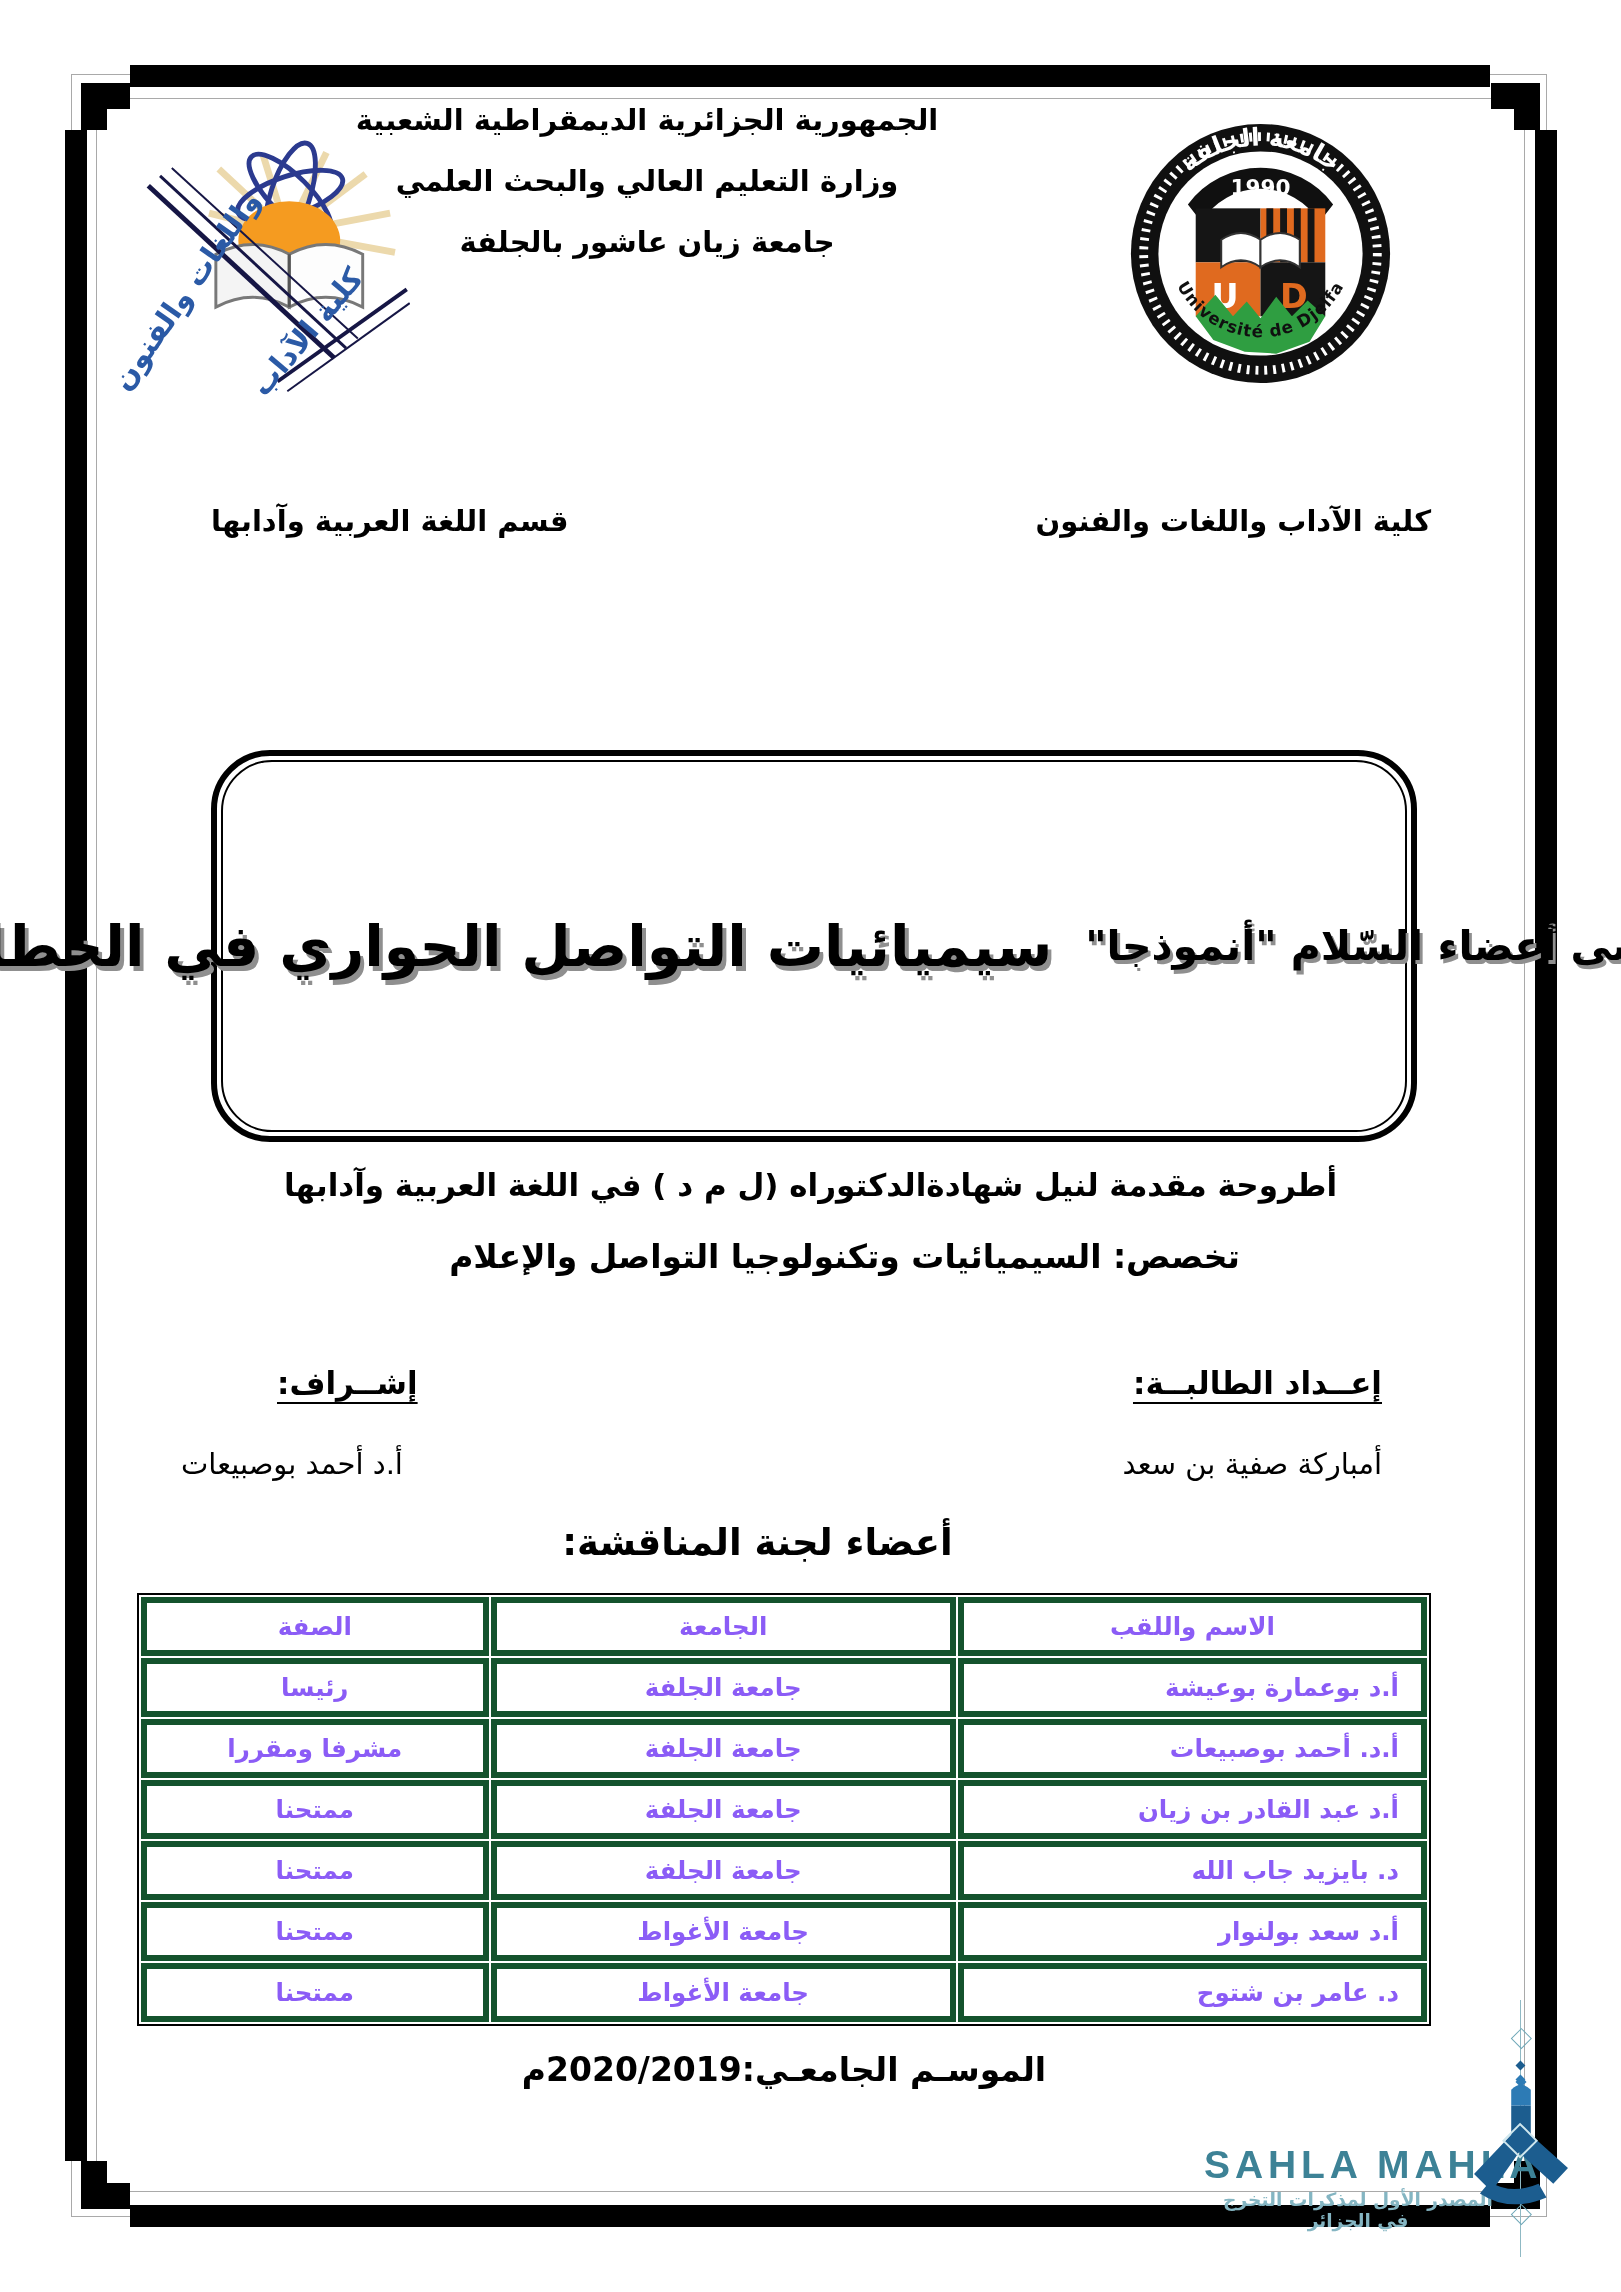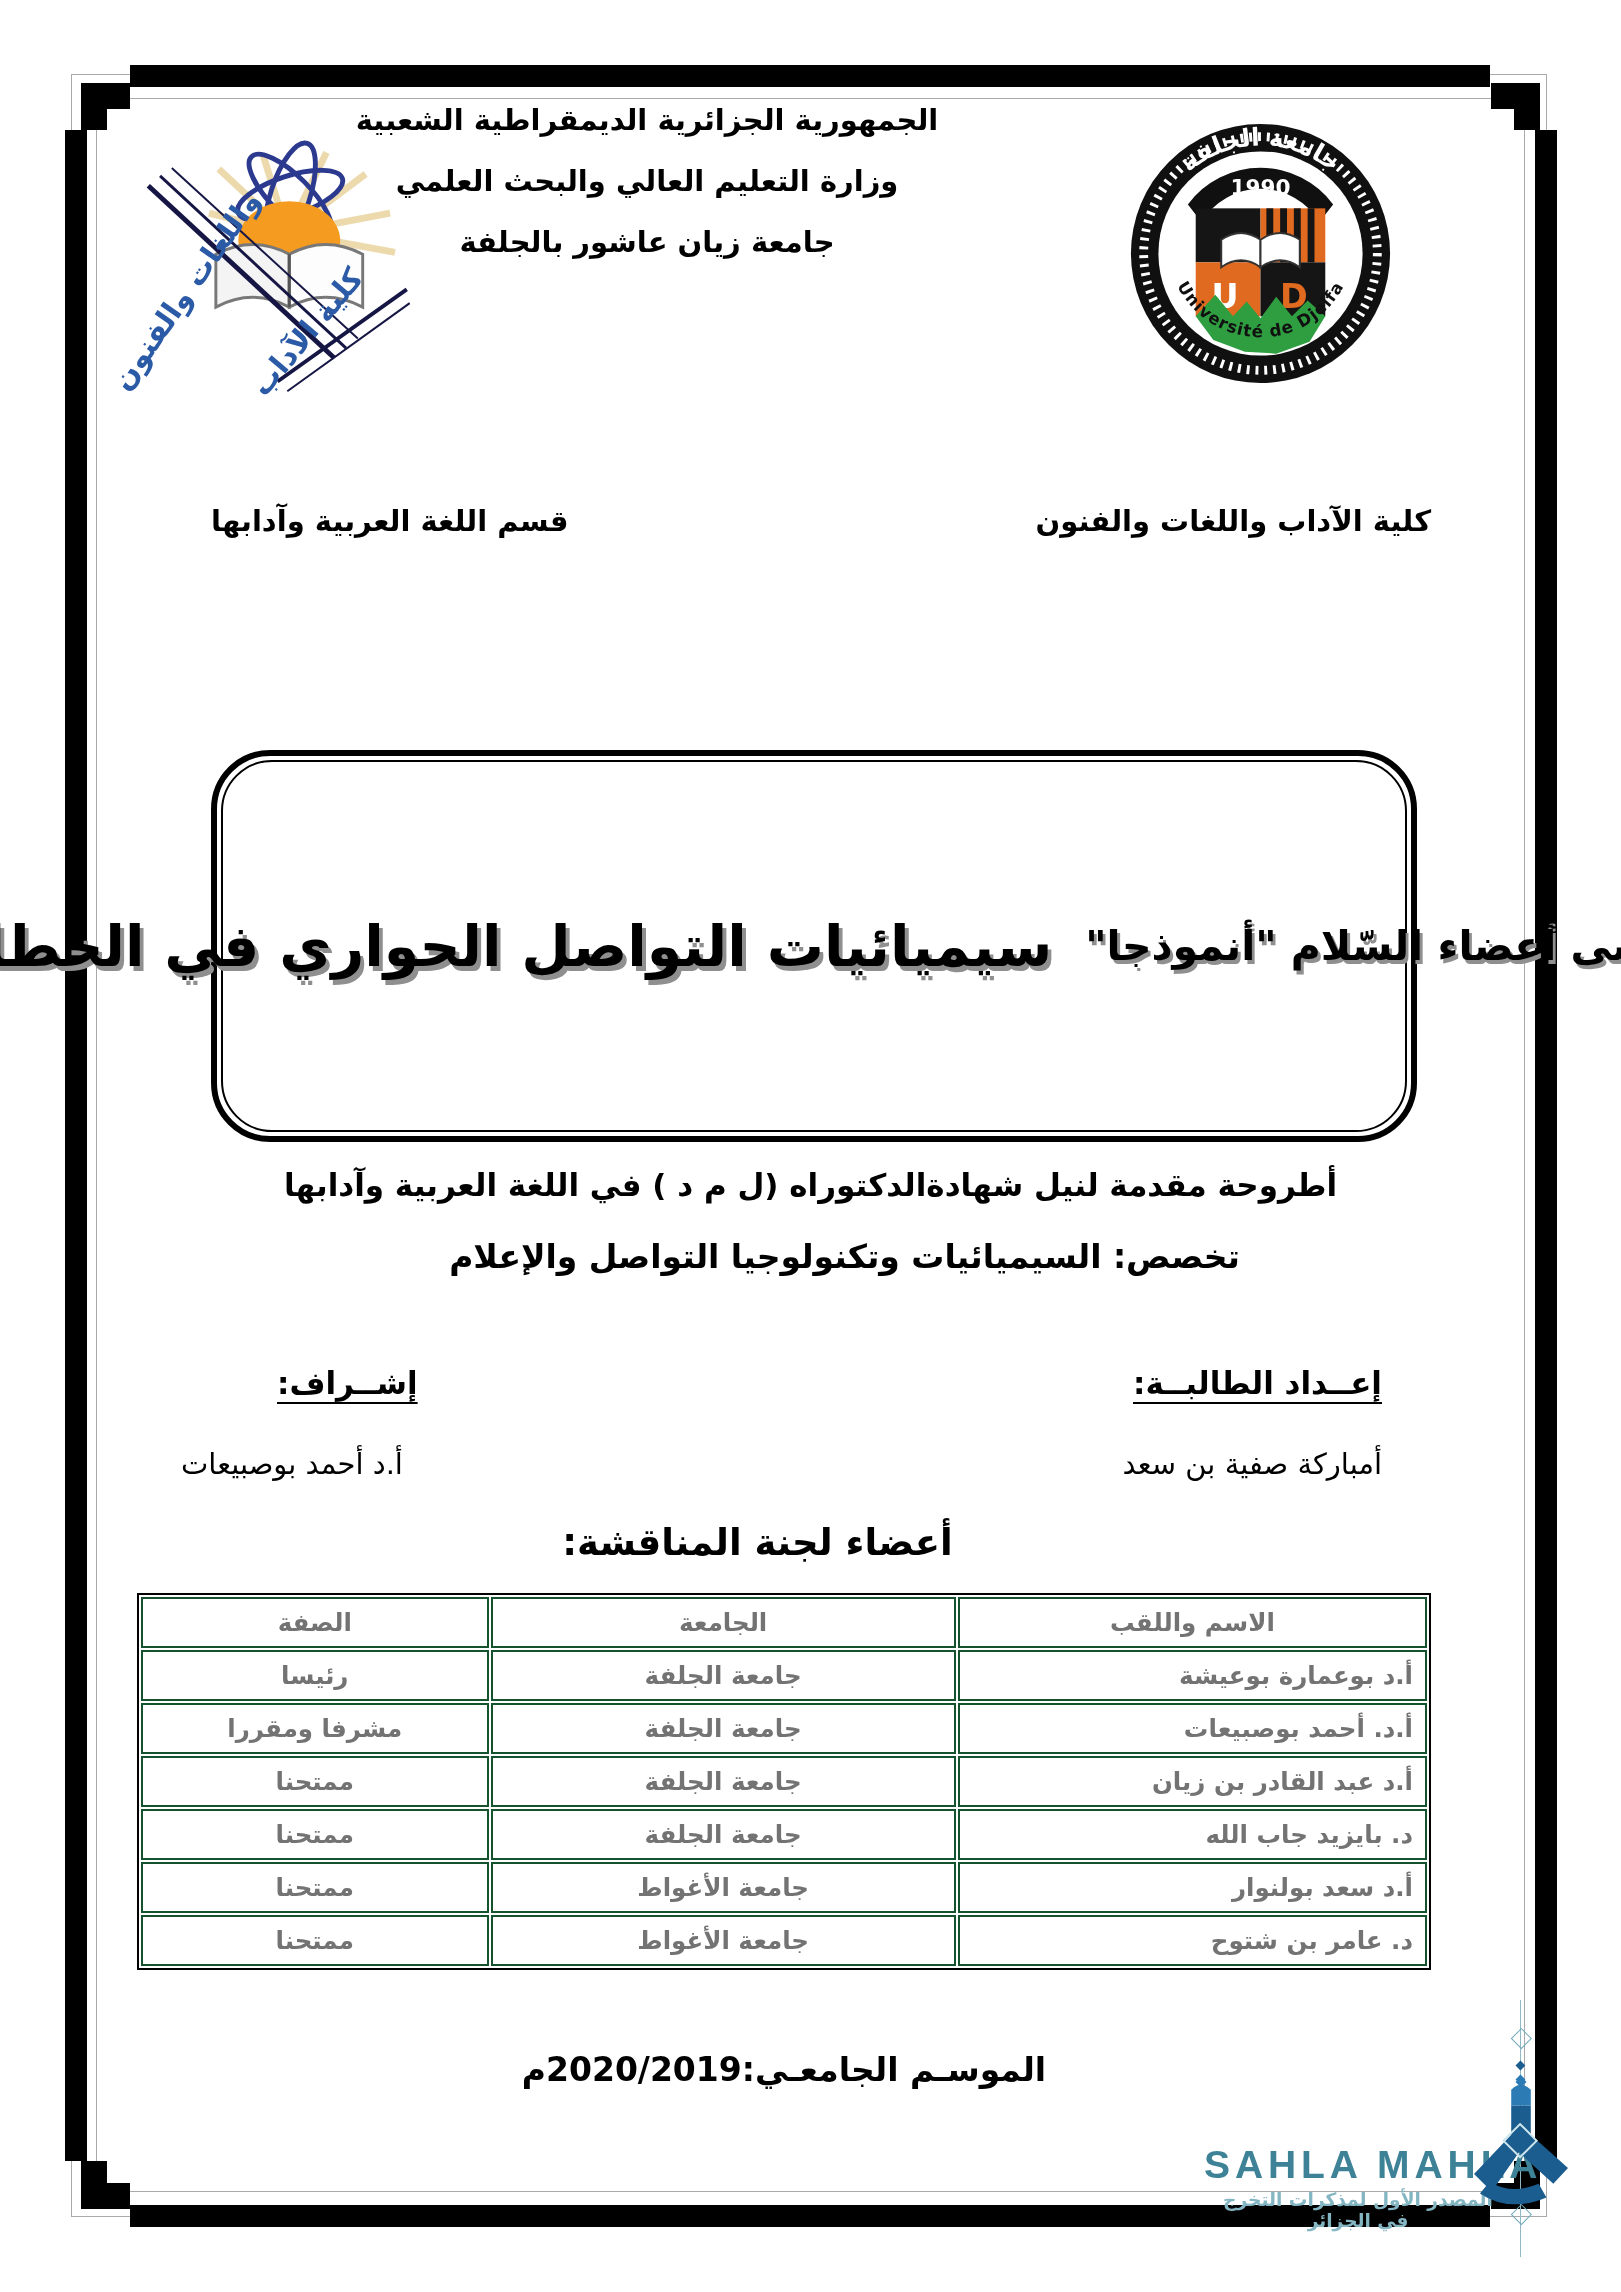--- a/index.html
+++ b/index.html
@@ -37,22 +37,22 @@
     text-shadow:2.9px 3.9px 0 #8f8f8f;
   }
   .center-line{position:absolute;left:0;width:1621px;text-align:center;font-weight:bold;color:#000;z-index:2;direction:rtl;}
   .ul{text-decoration:underline;text-decoration-thickness:2px;text-underline-offset:7.8px;}
   
   table.committee{
     position:absolute;left:137px;top:1593px;width:1294px;z-index:2;direction:rtl;
     border-collapse:separate;border-spacing:2px;background:#fff;border:2px solid #000;
   }
   table.committee td,table.committee th{
-    border:2px solid #14532d;font-weight:bold;font-size:24.5px;color:#737373;
-    height:47px;padding:0 12px;background:#fff;
+    border:6px solid #14532d;font-weight:bold;font-size:24.5px;color:#8b5cf6;
+    height:47px;padding:0 22px;background:#fff;
   }
   td.c,th.c{text-align:center;}
   td.r{text-align:right;}
   
   .wm-brand{
     position:absolute;left:1204px;top:2143px;z-index:4;
     font-family:"Liberation Sans",sans-serif;font-weight:bold;font-size:39px;letter-spacing:4.9px;
   }
   .wm-tagline{
     position:absolute;left:1198px;top:2189px;width:272px;z-index:4;direction:rtl;text-align:center;

